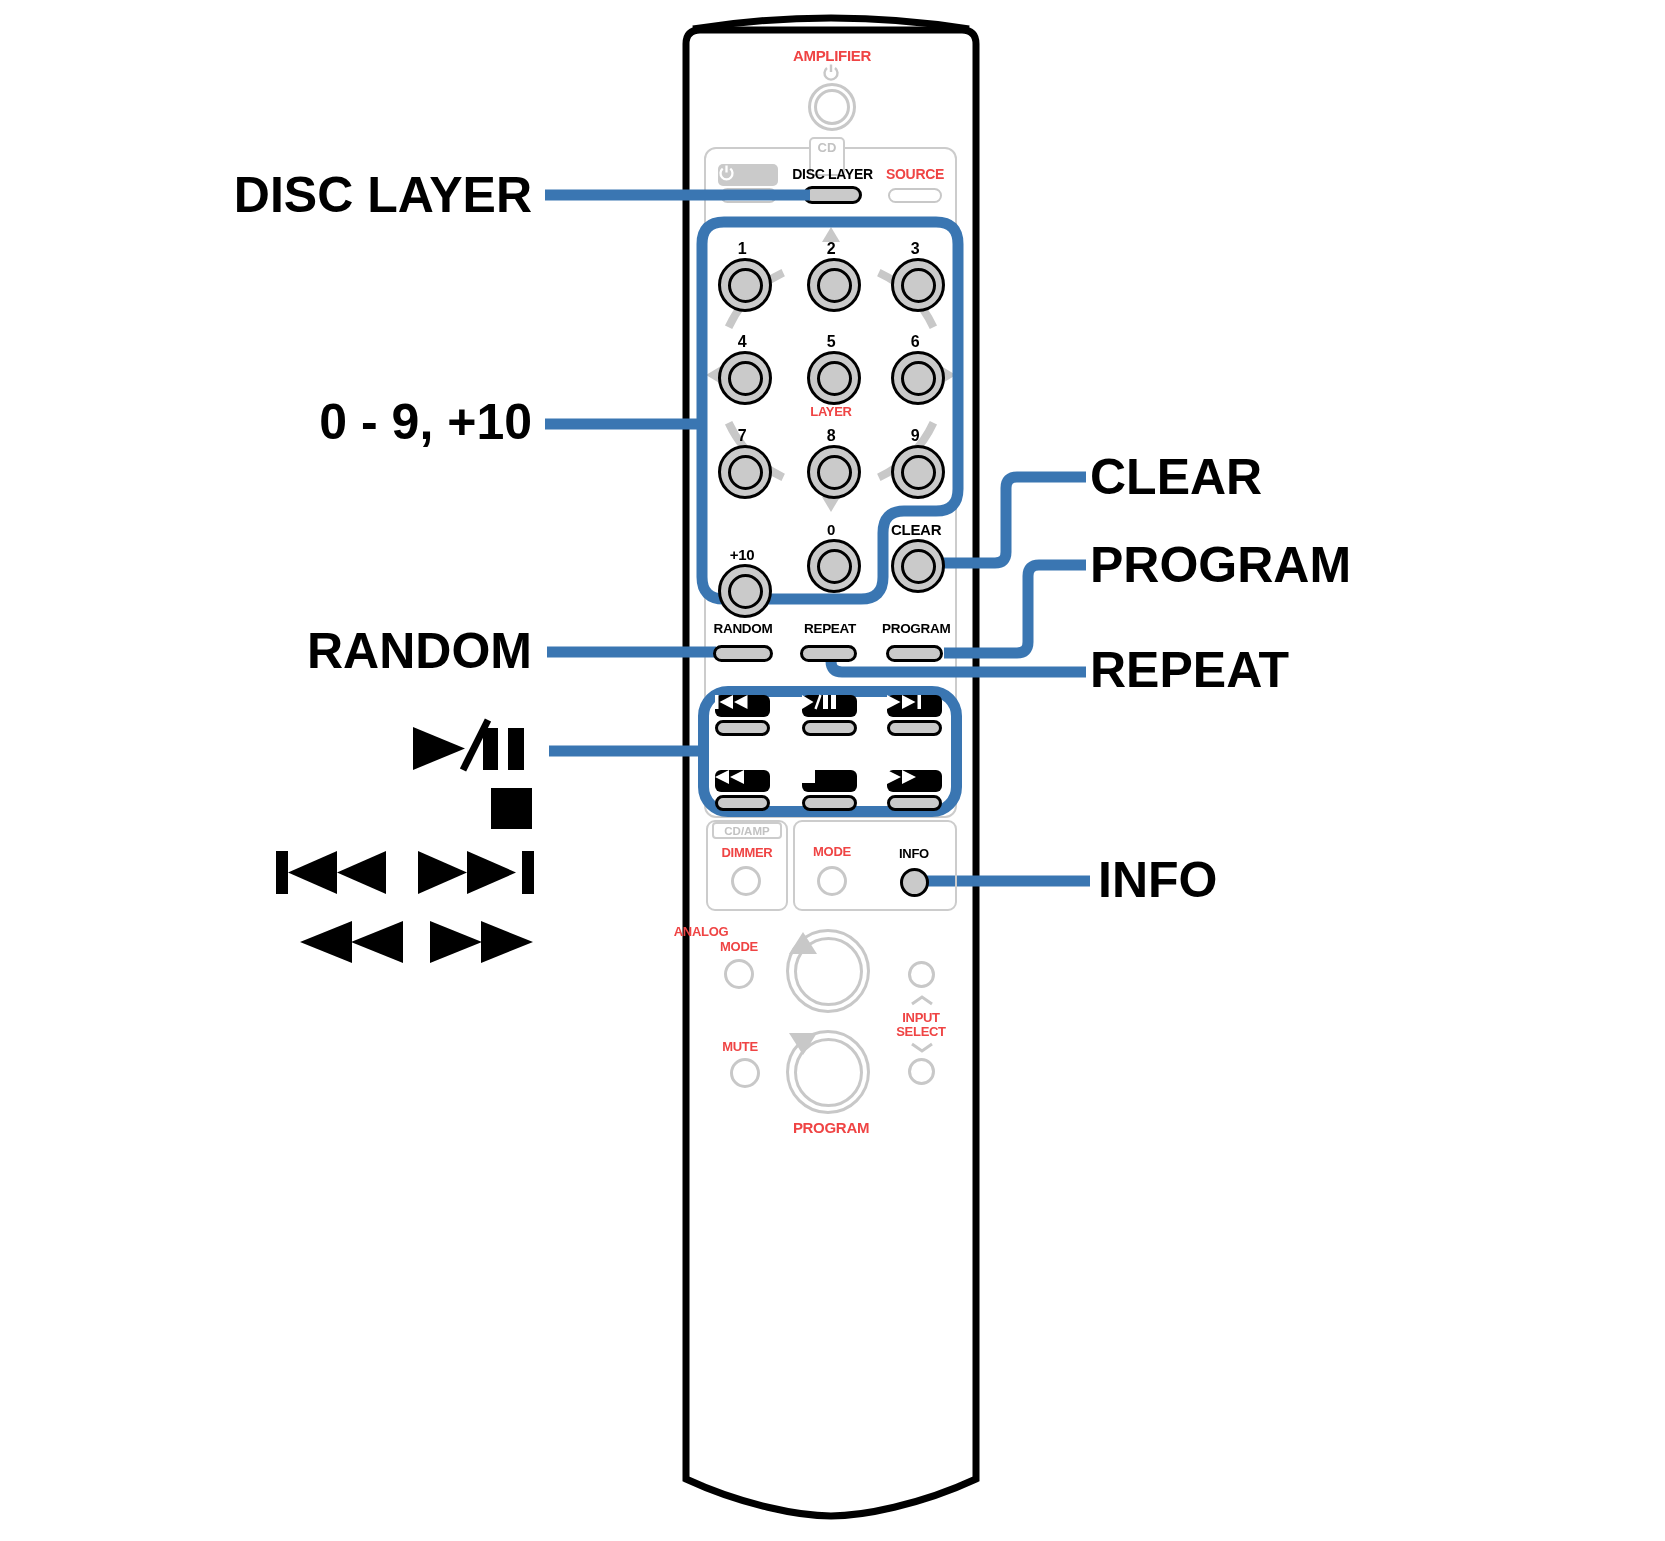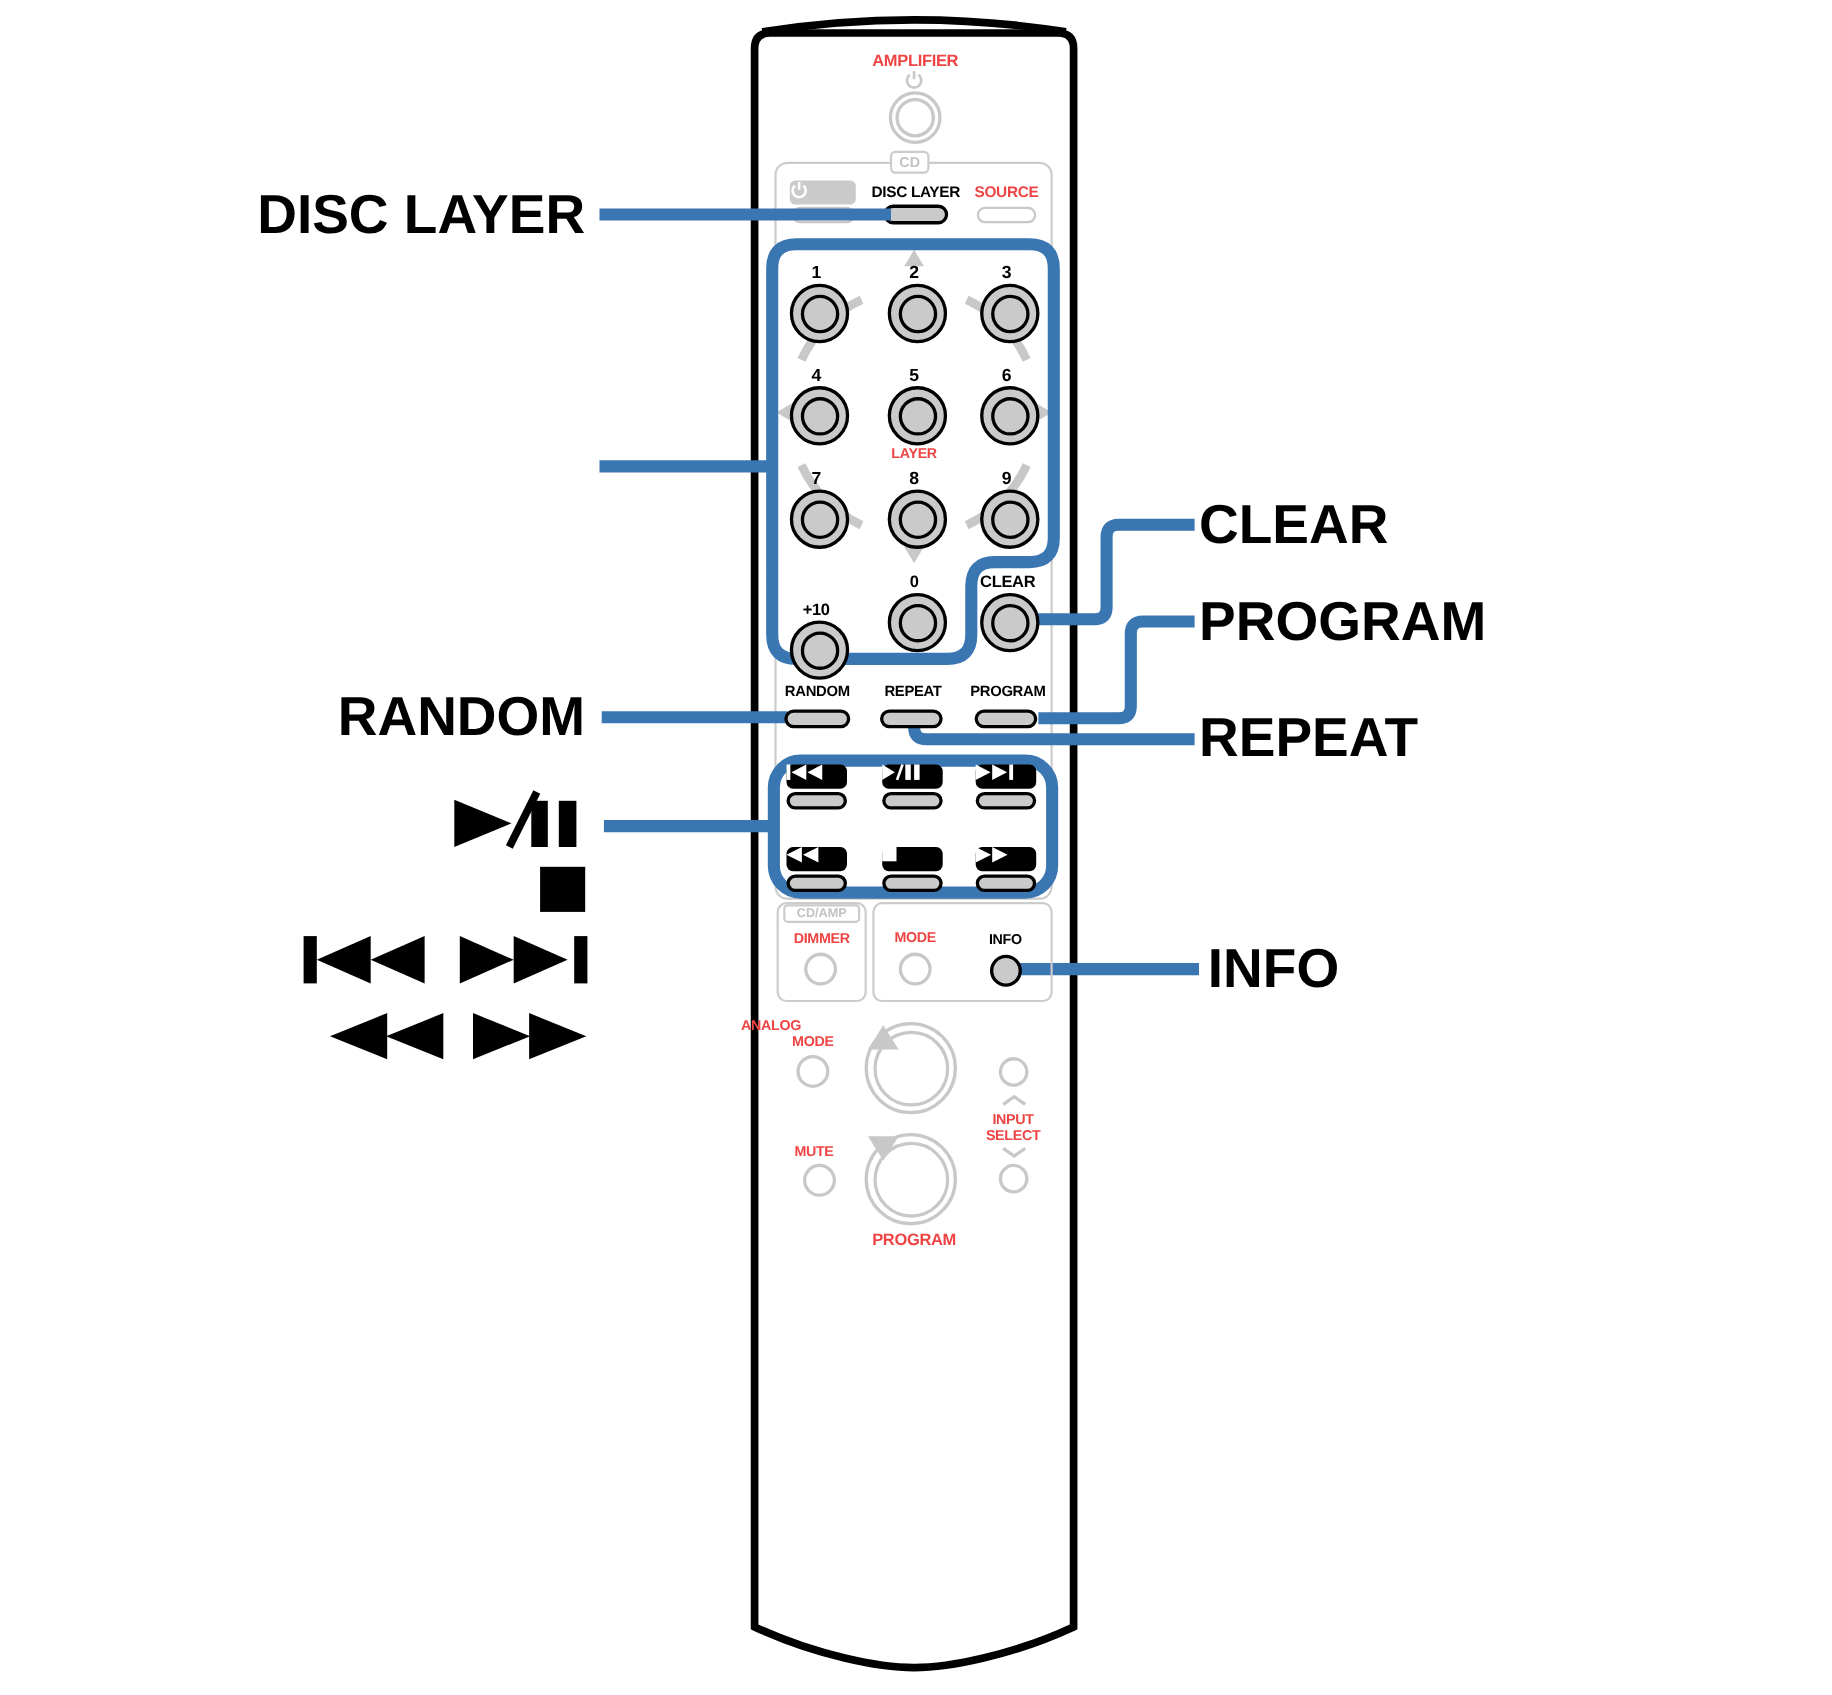--- a/index.html
+++ b/index.html
@@ -30,21 +30,21 @@
 <div id="canvas">
 
   <svg width="1665" height="1541">
     <path d="M 700,30 L 962,30 Q 976,30 976,44 L 976,1479
              C 920,1505 862,1516 831,1516 C 800,1516 742,1505 686,1479
              L 686,44 Q 686,30 700,30 Z" fill="#ffffff" stroke="#000000" stroke-width="7"></path>
     <path d="M 693,29 Q 831,7 969,29" fill="none" stroke="#000000" stroke-width="7"></path>
   </svg>
 
   <div class="abs group" style="left:704px;top:147px;width:253px;height:671px;"></div>
-  <div class="abs tag" style="left:809px;top:137px;width:36px;height:21px;font-size:13px;line-height:18px;">CD</div>
+  <div class="abs tag" style="left:809px;top:137px;width:36px;height:39px;font-size:13px;line-height:18px;">CD</div>
 
   <div class="abs gtxt" style="left:772px;top:47px;width:120px;font-size:15px;">AMPLIFIER</div>
   <svg class="abs" style="left:822px;top:63px;" width="18" height="19">
     <path d="M5,5 A6.5,6.5 0 1 0 13,5" fill="none" stroke="#c8c8c8" stroke-width="2.4"></path>
     <line x1="9" y1="1.5" x2="9" y2="9" stroke="#c8c8c8" stroke-width="2.4"></line>
   </svg>
   <div class="abs circle gray-ring" style="left:808px;top:83px;width:48px;height:48px;display:flex;align-items:center;justify-content:center;">
     <div class="circle" style="width:30px;height:30px;border:3px solid #c8c8c8;"></div>
   </div>
 
@@ -260,20 +260,21 @@
   <div class="abs circle gray-ring" style="left:786px;top:1030px;width:84px;height:84px;display:flex;align-items:center;justify-content:center;">
     <div class="circle" style="width:63px;height:63px;border:3px solid #c8c8c8;display:flex;align-items:center;justify-content:center;">
       <svg width="28" height="22">
         <polygon points="0,0 28,0 14,22" fill="#c8c8c8"></polygon>
         </svg>
     </div>
   </div>
   <div class="abs gtxt" style="left:786px;top:1119px;width:90px;font-size:15px;">PROGRAM</div>
 
   <div class="abs biglabel left-align" style="left:140px;top:168px;width:392px;">DISC LAYER</div>
+  <div class="abs biglabel left-align" style="left:140px;top:395px;width:392px;">0 - 9, +10</div>
   <div class="abs biglabel left-align" style="left:140px;top:624px;width:392px;">RANDOM</div>
 
   <svg class="abs" style="left:410px;top:720px;" width="126" height="50">
     <polygon points="3,7 55,28.5 3,50" fill="#000"></polygon>
     <line x1="78" y1="0" x2="53" y2="50" stroke="#000" stroke-width="7"></line>
     <rect x="73" y="8" width="15" height="42" fill="#000"></rect>
     <rect x="98" y="8" width="16" height="42" fill="#000"></rect>
   </svg>
   <div class="abs" style="left:491px;top:788px;width:41px;height:41px;background:#000;"></div>
   <svg class="abs" style="left:276px;top:851px;" width="258" height="43">

